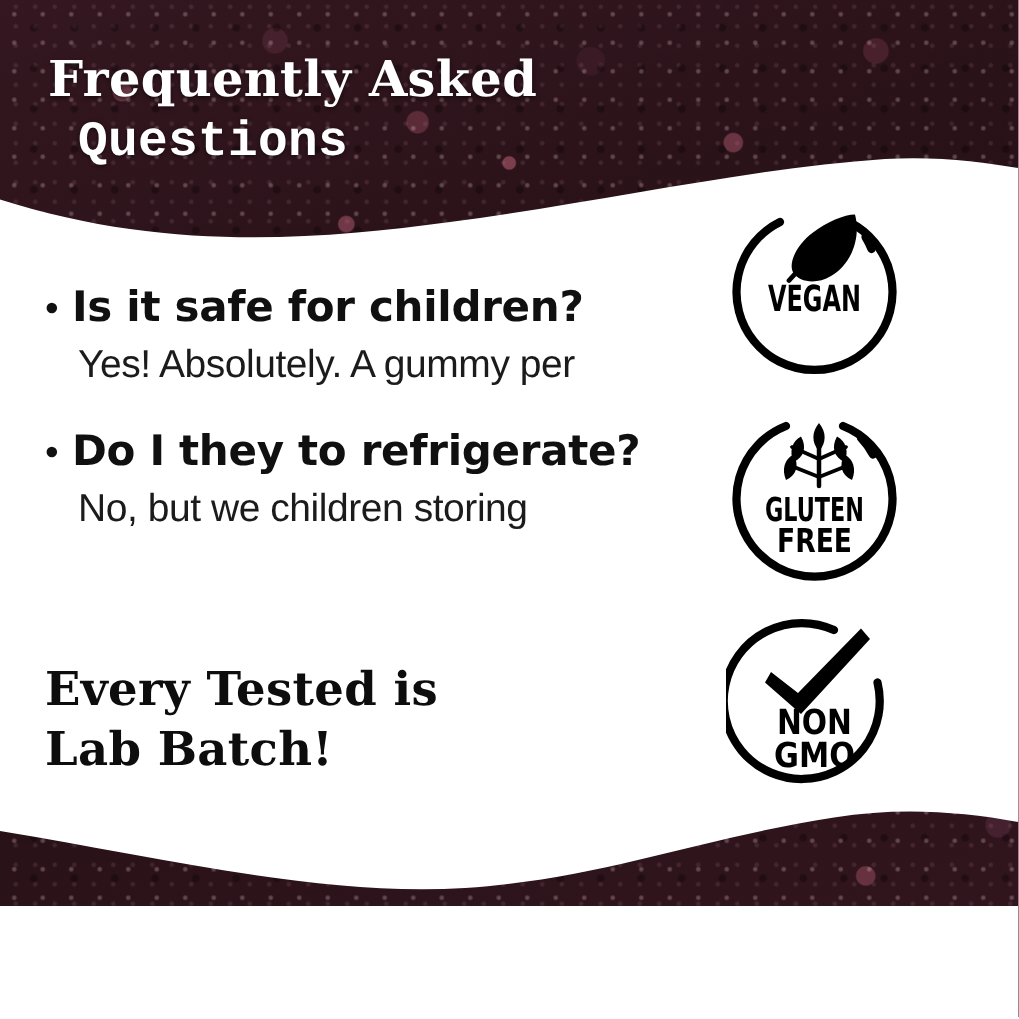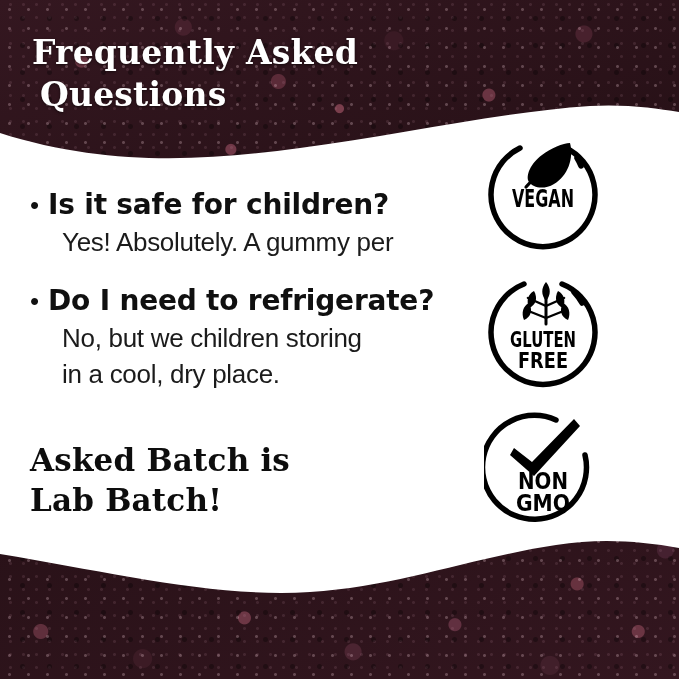--- a/index.html
+++ b/index.html
@@ -8,21 +8,21 @@
     padding: 0;
     background: #ffffff;
   }
   body {
     font-family: "Liberation Sans", sans-serif;
   }
 
   #canvas {
     position: relative;
     width: 679px;
-    height: 679px;
+    height: 604px;
     overflow: hidden;
     background: #ec4899;
   }
 
   
   .berry-bg {
     position: absolute;
     left: 0; top: 0;
     width: 679px; height: 679px;
     background-color: #2b1219;
@@ -113,21 +113,21 @@
     top: 32px;
     width: 420px;
     color: #ffffff;
     font-family: "DejaVu Serif", "Liberation Serif", serif;
     font-weight: bold;
     font-size: 33px;
     line-height: 1.26;
     letter-spacing: 0.2px;
     text-shadow: 0 1px 3px rgba(0,0,0,0.55);
   }
-  .header .line2 { display: block; margin-left: 8px; }
+  .header .line2 { display: block; margin-left: 20px; font-family: Liberation Mono, monospace; }
 
   
   .faq {
     position: absolute;
     left: 30px;
     top: 190px;
     width: 430px;
   }
   .faq-item { margin-bottom: 26px; }
   .faq-q-row {
@@ -144,21 +144,21 @@
   }
   .faq-q {
     font-family: "DejaVu Sans", "Liberation Sans", sans-serif;
     font-weight: bold;
     font-size: 28px;
     line-height: 30px;
     color: #101010;
     letter-spacing: -0.2px;
   }
   .faq-a {
-    margin-left: 32px;
+    margin-left: 22px;
     margin-top: 4px;
     font-family: "Liberation Sans", sans-serif;
     font-weight: 400;
     font-size: 26px;
     line-height: 36px;
     color: #1b1b1b;
     letter-spacing: -0.3px;
   }
 
   .lab-tested {
@@ -223,32 +223,31 @@
         <span class="faq-q">Is it safe for children?</span>
       </div>
       <div class="faq-a">
         <div>Yes! Absolutely. A gummy per</div>
       </div>
     </div>
 
     <div class="faq-item">
       <div class="faq-q-row">
         <span class="bullet">•</span>
-        <span class="faq-q">Do I need to refrigerate?</span>
+        <span class="faq-q">Do I they to refrigerate?</span>
       </div>
       <div class="faq-a">
         <div>No, but we children storing</div>
-        <div>in a cool, dry place.</div>
       </div>
     </div>
 
   </div>
 
   <div class="lab-tested">
-    <span>Asked Batch is</span>
+    <span>Every Tested is</span>
     <span>Lab Batch!</span>
   </div>
 
   <div class="badges">
 
     <div class="badge">
       <svg viewBox="0 0 118 118" width="118" height="118">
 
         <path d="M 82,14 A 52,52 0 1 1 36,14" fill="none" stroke="#000" stroke-width="5.5" stroke-linecap="round"></path>
         <path d="M 93,24 A 52,52 0 0 1 97,32" fill="none" stroke="#000" stroke-width="5.5" stroke-linecap="round"></path>

